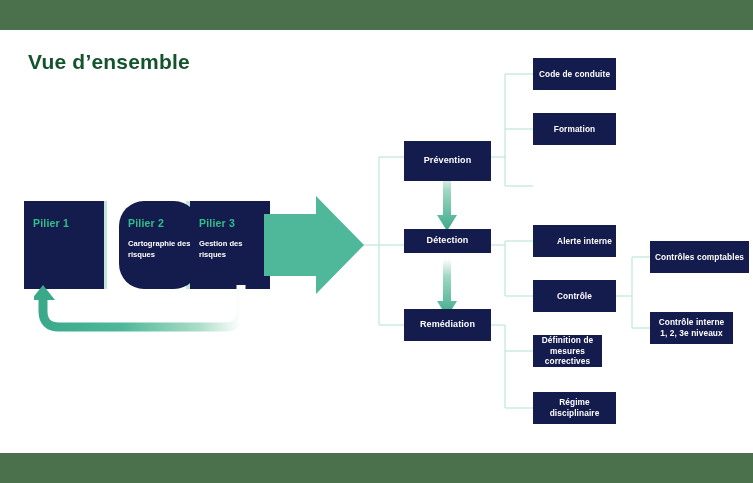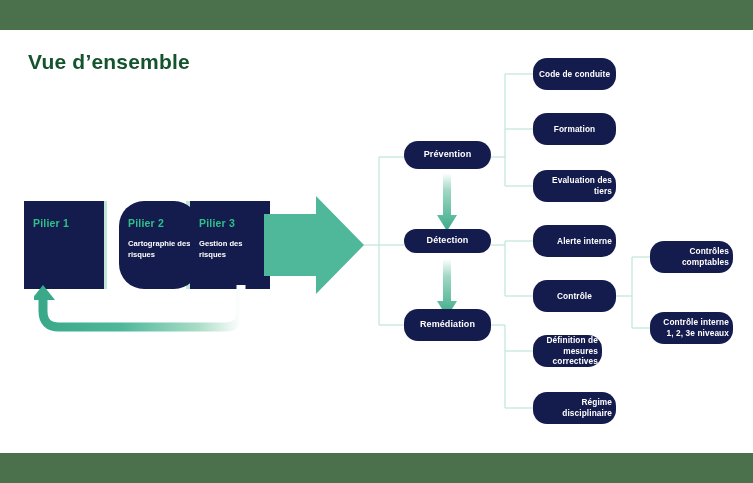--- a/index.html
+++ b/index.html
@@ -23,25 +23,24 @@
 
   
   #wires{position:absolute;left:0;top:0;width:753px;height:483px;}
 
   
   .nbox{
     position:absolute;
     background:#141b4d;
     color:#ffffff;
     display:flex;align-items:center;justify-content:center;
-    text-align:right;
+    text-align:center;
     font-size:8.3px;font-weight:bold;line-height:1.32;
     box-sizing:border-box;padding:3px 4px;
     letter-spacing:.1px;
-    border-radius:14px;
   }
 
   
   .pillar{
     position:absolute;top:201px;width:80px;height:88px;
     background:#141b4d;box-sizing:border-box;
     padding:16px 8px 0 9px;
   }
   .pillar .ptitle{
     color:#2ec08a;font-size:10.5px;font-weight:bold;letter-spacing:.2px;
@@ -157,28 +156,27 @@
     <defs>
       <linearGradient id="gradV2" x1="0" y1="0" x2="0" y2="1">
         <stop offset="0%" stop-color="#ffffff"></stop>
         <stop offset="30%" stop-color="#9fd8c2"></stop>
         <stop offset="100%" stop-color="#3aa98a"></stop>
       </linearGradient>
     </defs>
     <polygon points="7,0 15,0 15,42 21,42 11,58 1,42 7,42" fill="url(#gradV2)"></polygon>
   </svg>
 
-  <div class="nbox mid-label" style="left:404px;top:141px;width:87px;height:28px;">Prévention</div>
+  <div class="nbox mid-label" style="left:404px;top:141px;width:87px;height:40px;">Prévention</div>
   <div class="nbox mid-label" style="left:404px;top:229px;width:87px;height:24px;">Détection</div>
   <div class="nbox mid-label" style="left:404px;top:309px;width:87px;height:32px;">Remédiation</div>
 
   <div class="nbox" style="left:533px;top:58px;width:83px;height:32px;">Code de conduite</div>
   <div class="nbox" style="left:533px;top:113px;width:83px;height:32px;">Formation</div>
-  <div class="nbox" style="left:533px;top:170px;width:83px;height:32px;">Evaluation des tiers</div>
   <div class="nbox" style="left:533px;top:225px;width:83px;height:32px;padding-left:24px;">Alerte interne</div>
   <div class="nbox" style="left:533px;top:280px;width:83px;height:32px;">Contrôle</div>
   <div class="nbox" style="left:533px;top:335px;width:69px;height:32px;">Définition de mesures correctives</div>
   <div class="nbox" style="left:533px;top:392px;width:83px;height:32px;">Régime disciplinaire</div>
 
-  <div class="nbox" style="left:650px;top:241px;width:83px;height:32px;">Contrôles comptables</div>
+  <div class="nbox" style="left:650px;top:241px;width:99px;height:32px;">Contrôles comptables</div>
   <div class="nbox" style="left:650px;top:312px;width:83px;height:32px;">Contrôle interne 1, 2, 3e niveaux</div>
 
 </div>
 
 </body></html>

